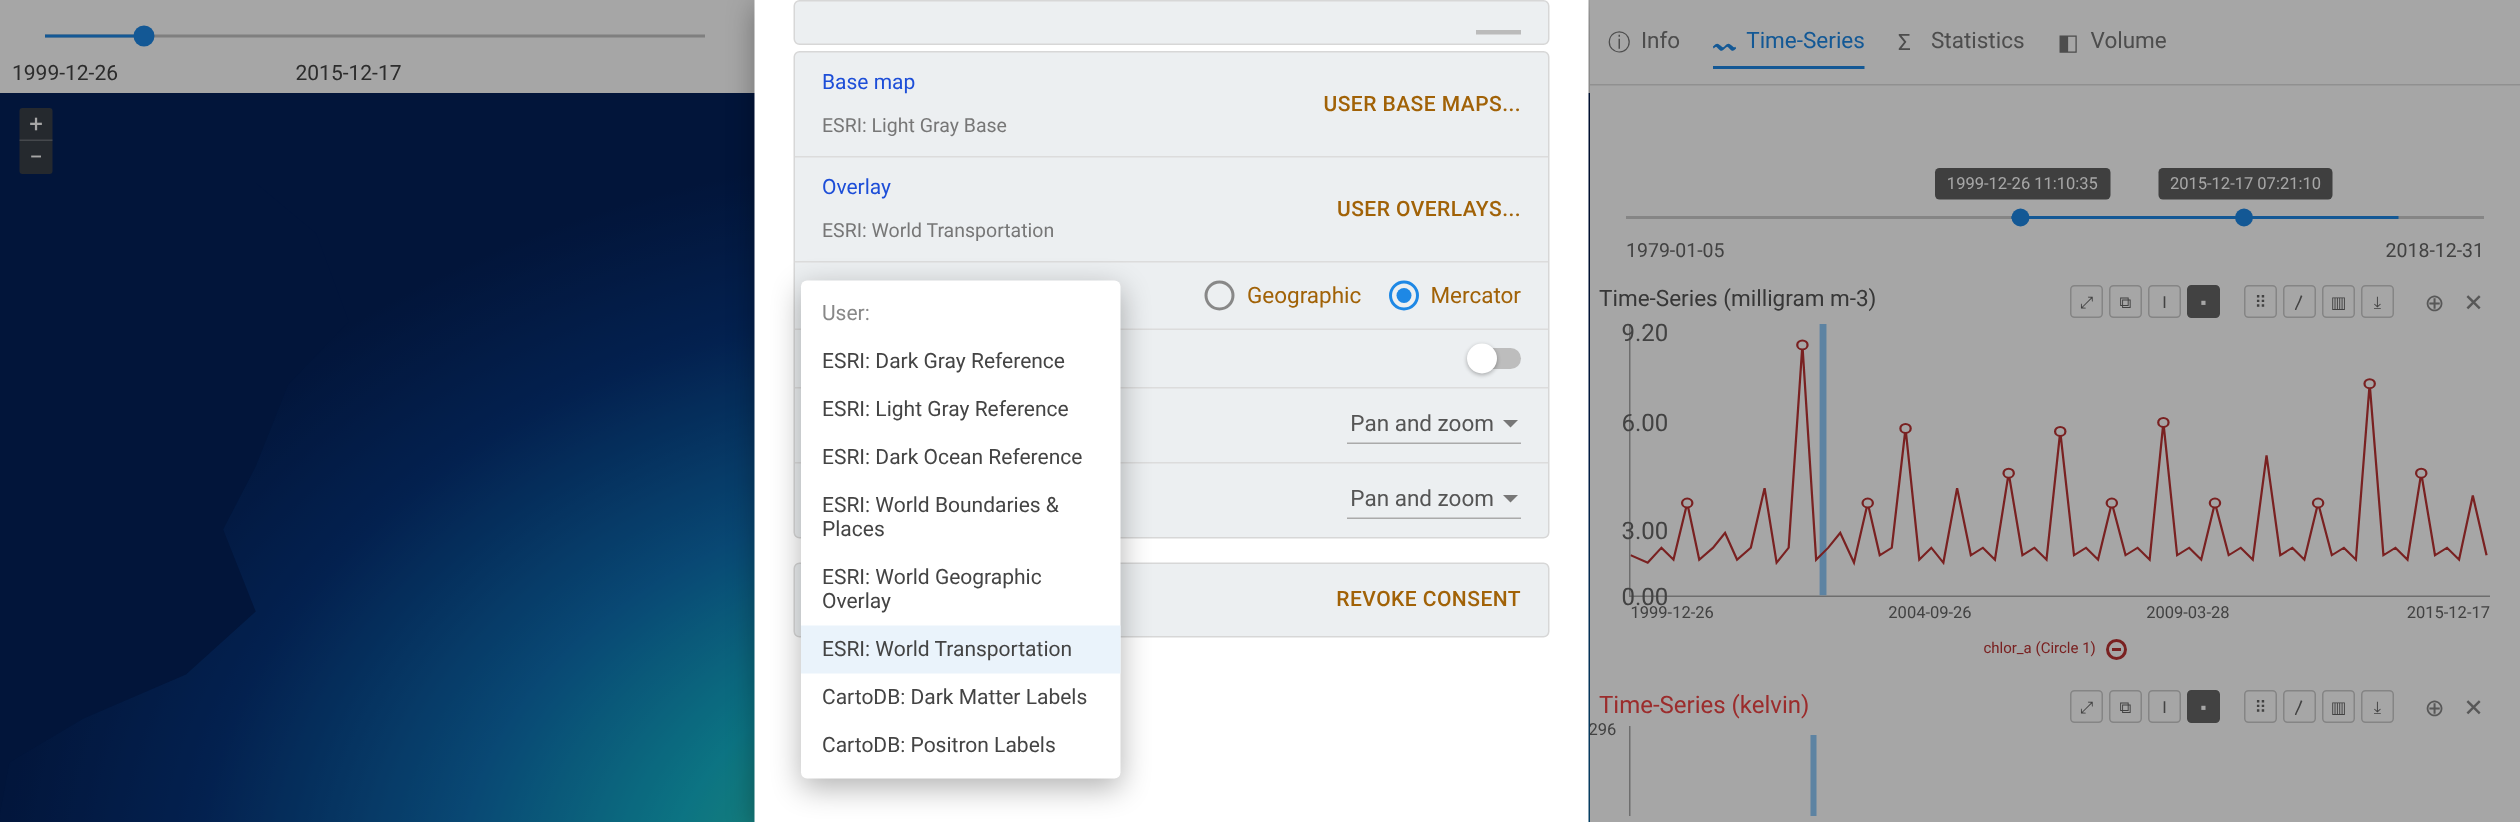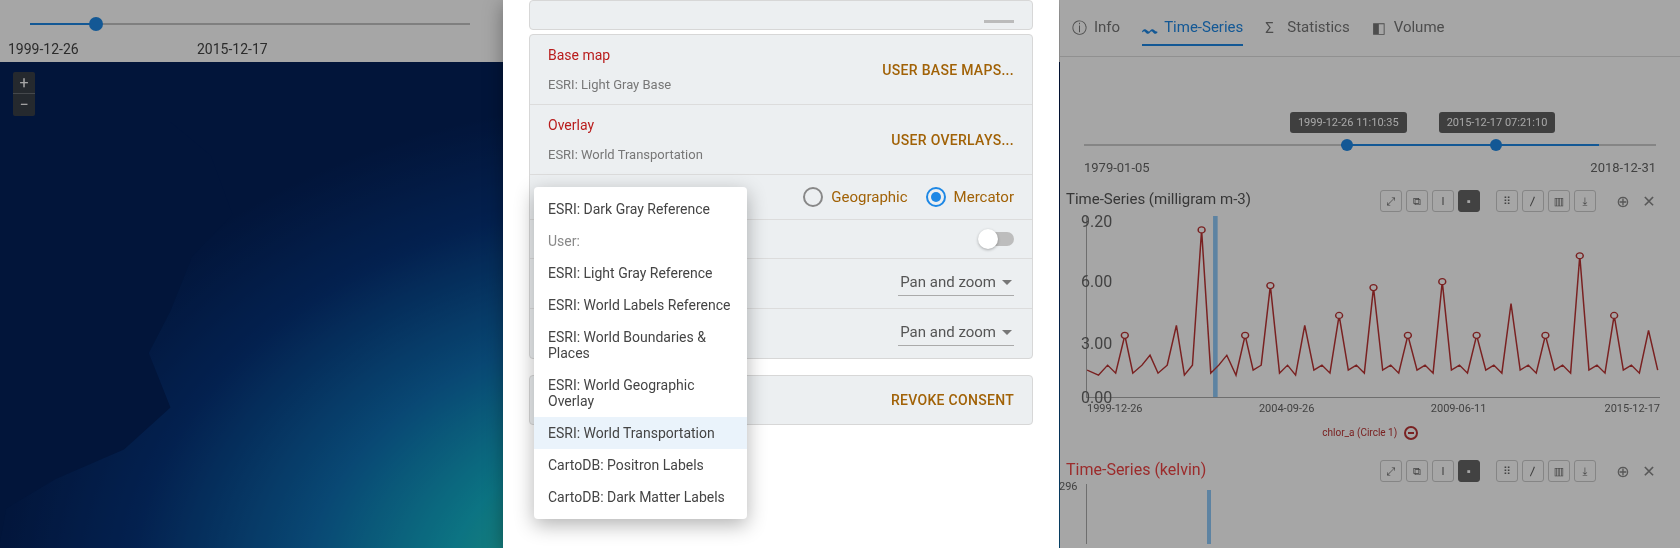--- a/index.html
+++ b/index.html
@@ -35,21 +35,21 @@
 
   
   .dialog { position:absolute; left:503px; top:0; width:556px; height:548px; background:#fff; box-shadow:0 4px 18px rgba(0,0,0,.35); overflow:hidden;}
   .dialog-scroll{position:absolute; inset:0; overflow:hidden;}
   .prev-card { margin:0 26px 4px; height:30px; background:#eceff1; border:1px solid #d7d7d7; border-radius:4px; position:relative;}
   .prev-card .stub{ position:absolute; right:18px; bottom:6px; width:30px; height:3px; background:#bbb;}
   .sec-title { margin:14px 26px 8px; font-size:16px; color:#555;}
   .card { margin:0 26px 16px; background:#eceff1; border:1px solid #d7d7d7; border-radius:4px; overflow:hidden;}
   .row { display:flex; align-items:center; justify-content:space-between; padding:12px 18px; border-bottom:1px solid #dcdcdc;}
   .row:last-child{border-bottom:none;}
-  .row .lbl { font-size:14px; color:#b91c1c;}
+  .row .lbl { font-size:14px; color:#1d4ed8;}
   .row .sub { font-size:13px; color:#777; margin-top:14px;}
   .row .link { font-size:14px; font-weight:500; color:#a16207; letter-spacing:.3px; cursor:pointer;}
   .radios { display:flex; gap:18px; align-items:center;}
   .radio { display:flex; align-items:center; gap:8px; font-size:15px; color:#a16207;}
   .ro { width:20px; height:20px; border:2px solid #888; border-radius:50%; display:inline-block; position:relative;}
   .ro.on{ border-color:#1e88e5;}
   .ro.on::after{content:""; position:absolute; inset:3px; background:#1e88e5; border-radius:50%;}
   .switch { width:34px; height:14px; background:#bdbdbd; border-radius:7px; position:relative;}
   .switch::after{content:""; position:absolute; width:20px; height:20px; background:#fff; border-radius:50%; top:-3px; left:-2px; box-shadow:0 1px 3px rgba(0,0,0,.3);}
   .select { font-size:15px; color:#555; display:flex; align-items:center; gap:6px; border-bottom:1px solid #aaa; padding:2px 2px 4px;}
@@ -186,29 +186,29 @@
     <div class="card card2">
       <div class="row">
         <div class="lbl" style="color:#888">Accepted</div>
         <div class="link">REVOKE CONSENT</div>
       </div>
     </div>
   </div>
 </div>
 
 <div class="menu">
+  <div class="mi" style="color:#888">User:</div>
   <div class="mi">ESRI: Dark Gray Reference</div>
-  <div class="mi" style="color:#888">User:</div>
   <div class="mi">ESRI: Light Gray Reference</div>
-  <div class="mi">ESRI: World Labels Reference</div>
+  <div class="mi">ESRI: Dark Ocean Reference</div>
   <div class="mi">ESRI: World Boundaries &amp; Places</div>
   <div class="mi">ESRI: World Geographic Overlay</div>
   <div class="mi sel">ESRI: World Transportation</div>
+  <div class="mi">CartoDB: Dark Matter Labels</div>
   <div class="mi">CartoDB: Positron Labels</div>
-  <div class="mi">CartoDB: Dark Matter Labels</div>
 </div>
 
 <div class="right">
   <div class="tabs">
     <div class="tab">
         <span class="ic">ⓘ</span>
         <span>Info</span>
       </div>
     <div class="tab active">
         <span class="ic">〰</span>
@@ -247,25 +247,25 @@
     <div class="mini">▥</div>
     <div class="mini">⤓</div>
     <div style="width:8px"></div>
     <div class="mini plain">⊕</div>
     <div class="mini plain">✕</div>
   </div>
 
   <div class="chart">
     <div class="y" style="top:-4px">9.20</div>
     <div class="y" style="top:56px">6.00</div>
-    <div class="y" style="top:118px">3.00</div>
+    <div class="y" style="top:128px">3.00</div>
     <div class="y" style="top:172px">0.00</div>
     <div class="x" style="left:0">1999-12-26</div>
     <div class="x" style="left:30%">2004-09-26</div>
-    <div class="x" style="left:60%">2009-06-11</div>
+    <div class="x" style="left:60%">2009-03-28</div>
     <div class="x" style="right:0">2015-12-17</div>
     <svg viewBox="0 0 500 182" preserveAspectRatio="none">
       <rect x="110" y="0" width="4" height="182" fill="#90caf9"></rect>
       <polyline fill="none" stroke="#b33" stroke-width="1.3" points="0,155 10,160 18,150 25,158 33,120 40,158 48,150 55,140 62,158 70,150 78,110 85,160 92,150 100,14 108,158 115,150 122,140 130,160 138,120 145,155 152,150 160,70 168,158 175,150 182,160 190,110 198,155 205,150 212,158 220,100 228,155 235,150 242,158 250,72 258,155 265,150 272,158 280,120 288,155 295,150 302,158 310,66 318,155 325,150 332,158 340,120 348,155 355,150 362,158 370,88 378,155 385,150 392,158 400,120 408,155 415,150 422,158 430,40 438,155 445,150 452,158 460,100 468,155 475,150 482,158 490,115 498,155"></polyline>
       <g fill="#fff" stroke="#b33" stroke-width="1.3">
         <circle cx="100" cy="14" r="3"></circle>
           <circle cx="160" cy="70" r="3"></circle>
           <circle cx="250" cy="72" r="3"></circle>
           <circle cx="310" cy="66" r="3"></circle>
           <circle cx="430" cy="40" r="3"></circle>

